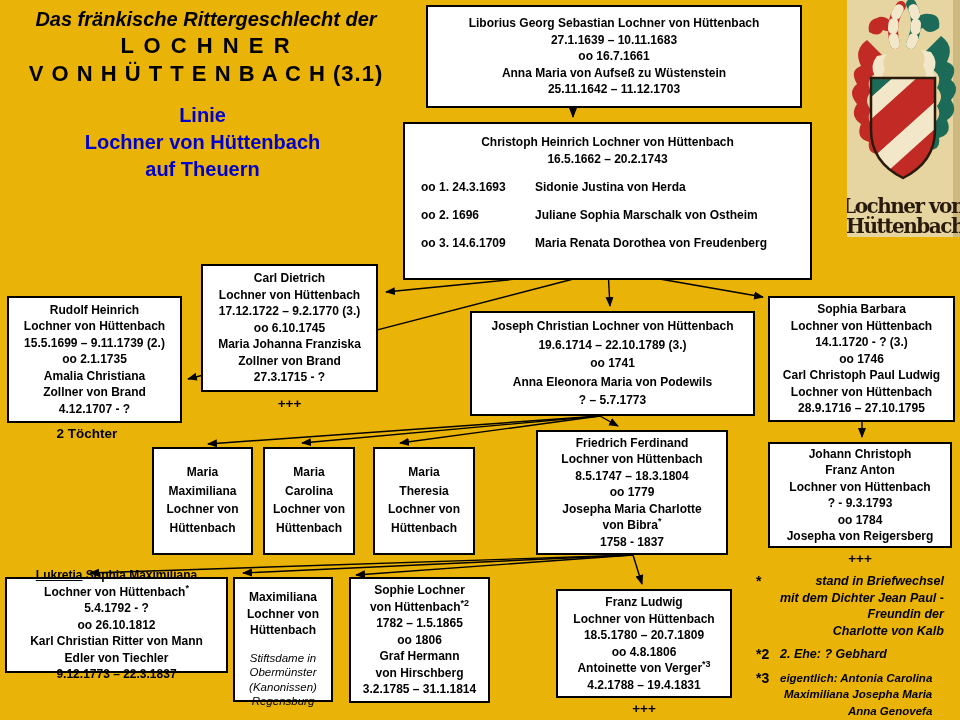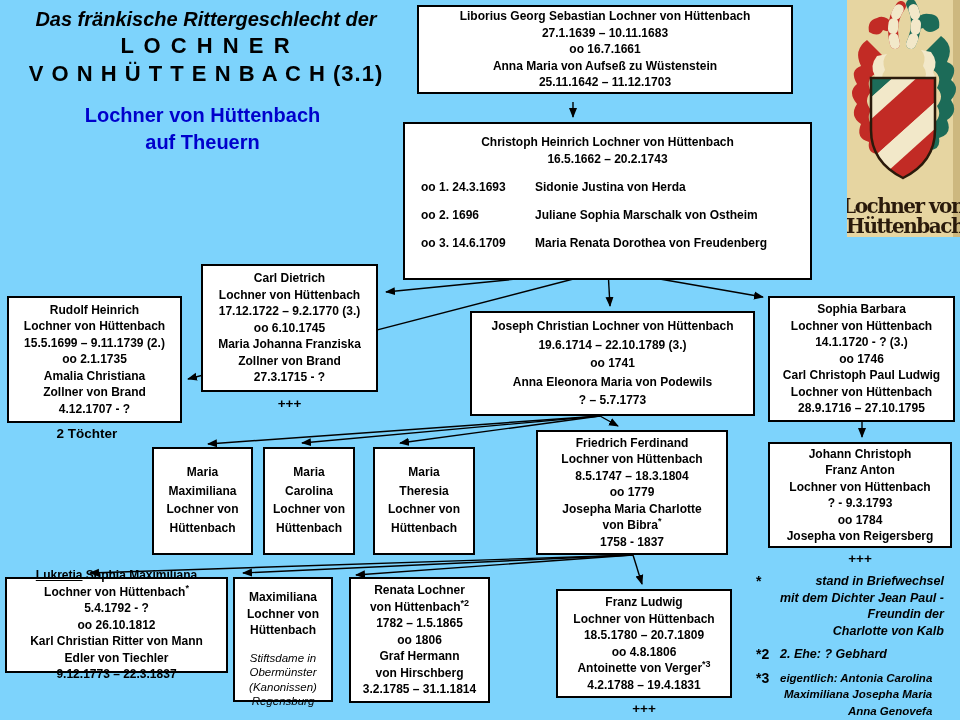--- a/index.html
+++ b/index.html
@@ -1,16 +1,16 @@
 <!DOCTYPE html>
 <html><head>
 <meta charset="utf-8">
 <style>
   html,body{margin:0;padding:0;background:#fff;}
-  #stage{position:relative;width:960px;height:720px;background:#7dd3fc;overflow:hidden;
+  #stage{position:relative;width:960px;height:720px;background:#eab308;overflow:hidden;
          font-family:"Liberation Sans","DejaVu Sans",sans-serif;color:#000;}
   
   .title-block{position:absolute;left:6px;top:6px;width:400px;text-align:center;z-index:3;}
   .title-l1{font-style:italic;font-weight:bold;font-size:20px;line-height:26px;}
   .title-l2{font-weight:bold;font-size:22px;line-height:28px;letter-spacing:2px;}
   .title-l3{font-weight:bold;font-size:22px;line-height:28px;letter-spacing:1px;}
   .subtitle{position:absolute;left:30px;top:102px;width:345px;text-align:center;z-index:3;
             color:#0000CC;font-weight:bold;font-size:20px;line-height:27px;}
   
   .box{position:absolute;background:#fff;border:2px solid #000;box-sizing:border-box;
@@ -68,25 +68,26 @@
       <line x1="633" y1="555" x2="642" y2="584" marker-end="url(#arr)"></line>
     </g>
   </svg>
 
   <div class="title-block">
     <div class="title-l1">Das fränkische Rittergeschlecht der</div>
     <div class="title-l2">L O C H N E R</div>
     <div class="title-l3">V O N   H Ü T T E N B A C H   (3.1)</div>
   </div>
   <div class="subtitle">
+    <div>Linie</div>
     <div>Lochner von Hüttenbach</div>
     <div>auf Theuern</div>
   </div>
 
-  <div class="box" style="left:417px;top:5px;width:376px;height:89px;">
+  <div class="box" style="left:426px;top:5px;width:376px;height:103px;">
     <div class="ln">Liborius Georg Sebastian Lochner von Hüttenbach</div>
     <div class="ln">27.1.1639 – 10.11.1683</div>
     <div class="ln">oo 16.7.1661</div>
     <div class="ln">Anna Maria von Aufseß zu Wüstenstein</div>
     <div class="ln">25.11.1642 – 11.12.1703</div>
   </div>
 
   <div class="box" style="left:403px;top:122px;width:409px;height:158px;justify-content:flex-start;padding-top:10px;">
     <div class="ln">Christoph  Heinrich Lochner von Hüttenbach</div>
     <div class="ln">16.5.1662 – 20.2.1743</div>
@@ -199,21 +200,21 @@
     <div class="ln">Hüttenbach</div>
     <div class="italic-note">
       <div>Stiftsdame in</div>
       <div>Obermünster</div>
       <div>(Kanonissen)</div>
       <div>Regensburg</div>
     </div>
   </div>
 
   <div class="box" style="left:349px;top:577px;width:141px;height:126px;">
-    <div class="ln">Renata Lochner</div>
+    <div class="ln">Sophie Lochner</div>
     <div class="ln"><span>von Hüttenbach</span><sup>*2</sup></div>
     <div class="ln">1782 – 1.5.1865</div>
     <div class="ln">oo 1806</div>
     <div class="ln">Graf Hermann</div>
     <div class="ln">von Hirschberg</div>
     <div class="ln">3.2.1785 – 31.1.1814</div>
   </div>
 
   <div class="box" style="left:556px;top:589px;width:176px;height:109px;">
     <div class="ln">Franz Ludwig</div>

